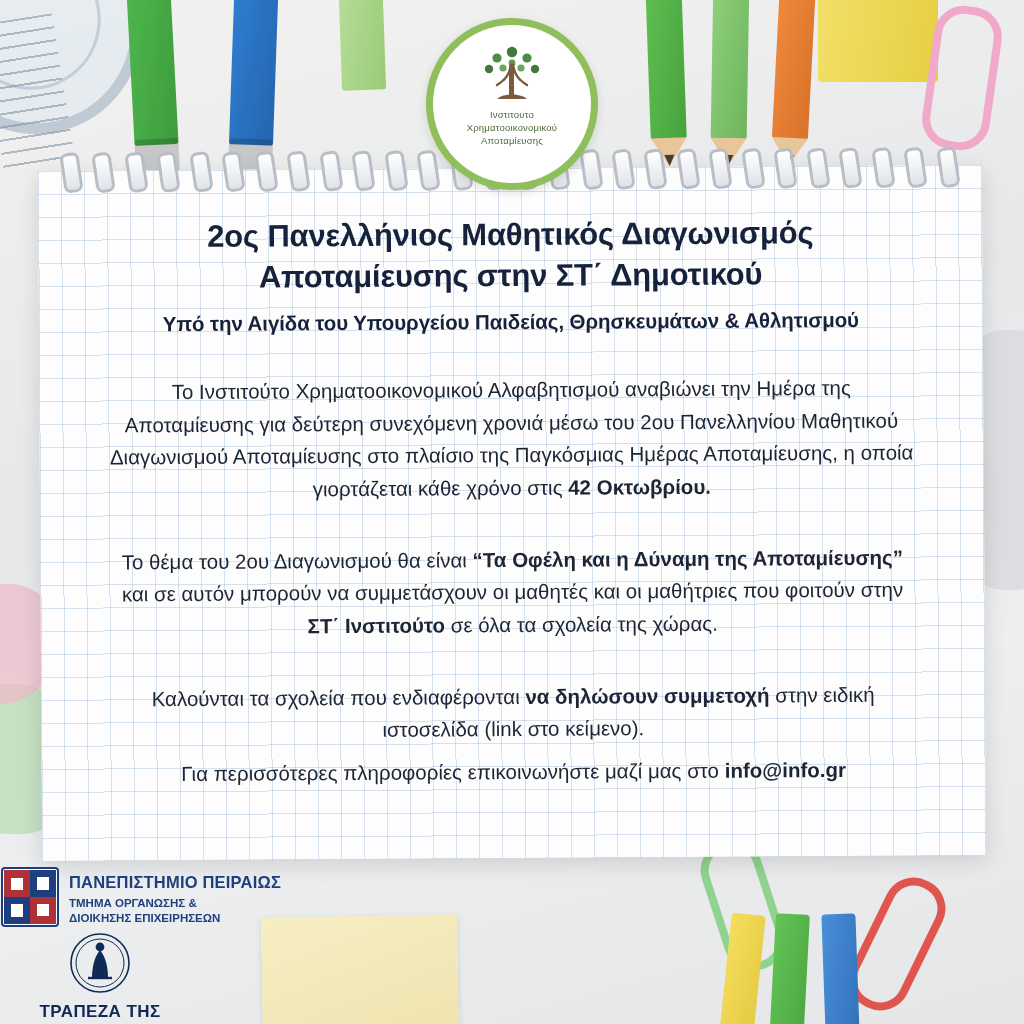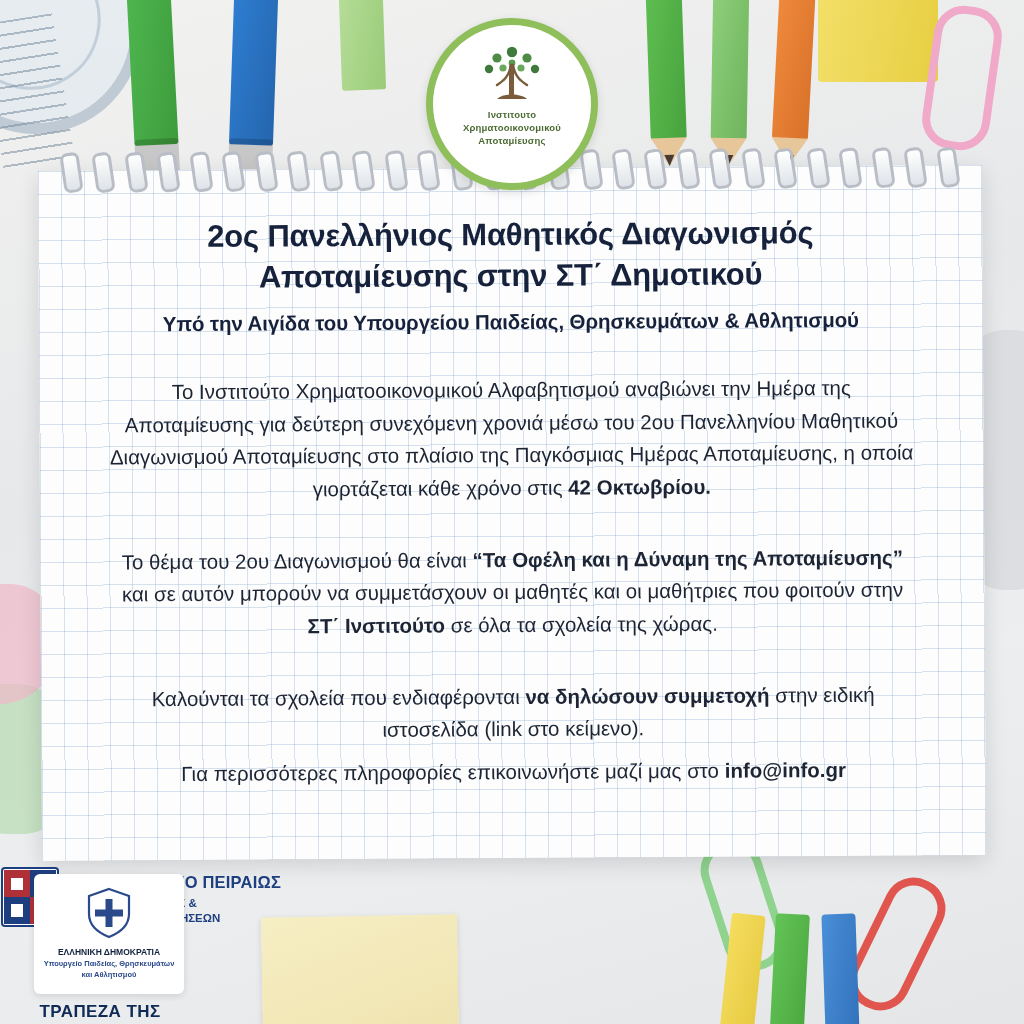--- a/index.html
+++ b/index.html
@@ -181,21 +181,21 @@
     box-sizing: border-box;
   }
   .badge svg { display: block; }
   .badge-text {
     margin-top: 4px;
     text-align: center;
     color: #4b6b33;
     font-size: 9.5px;
     line-height: 1.35;
     letter-spacing: .2px;
-    font-weight: 700;
+    font-weight: 400;
   }
   .badge-text span { display: block; }
 
   
   .title {
     text-align: center;
     color: #16213b;
     font-size: 31px;
     font-weight: 700;
     line-height: 1.33;
@@ -389,34 +389,20 @@
     </span>
     <div class="badge-text">
       <span class="l1">Ινστιτουτο</span>
       <span>Χρηματοοικονομικού</span>
       <span>Αποταμίευσης</span>
     </div>
   </div>
 
   <div class="logos">
 
-    <div class="logo-card gov">
-      <span>
-        <svg width="46" height="52" viewBox="0 0 46 52">
-          <path d="M23 2 L43 9 V27 C43 39 33 46 23 50 C13 46 3 39 3 27 V9 Z" fill="#ffffff" stroke="#2b4a8b" stroke-width="2.2"></path>
-          <rect x="19.5" y="12" width="7" height="28" fill="#2b4a8b"></rect>
-          <rect x="9" y="22.5" width="28" height="7" fill="#2b4a8b"></rect>
-        </svg>
-      </span>
-      <div class="gov-txt">
-        <div class="l1">ΕΛΛΗΝΙΚΗ ΔΗΜΟΚΡΑΤΙΑ</div>
-        <div>Υπουργείο Παιδείας, Θρησκευμάτων</div>
-        <div>και Αθλητισμού</div>
-      </div>
-    </div>
 
     <div class="unipi">
       <span>
         <svg width="60" height="62" viewBox="0 0 60 62">
           <rect x="2" y="2" width="56" height="58" rx="3" fill="#ffffff" stroke="#1e3f7f" stroke-width="2"></rect>
           <path d="M4 4 H30 V31 H4 Z" fill="#b03038"></path>
           <path d="M30 31 H56 V58 H30 Z" fill="#b03038"></path>
           <path d="M30 4 H56 V31 H30 Z" fill="#1e3f7f"></path>
           <path d="M4 31 H30 V58 H4 Z" fill="#1e3f7f"></path>
           <rect x="11" y="12" width="12" height="12" fill="#ffffff"></rect>

